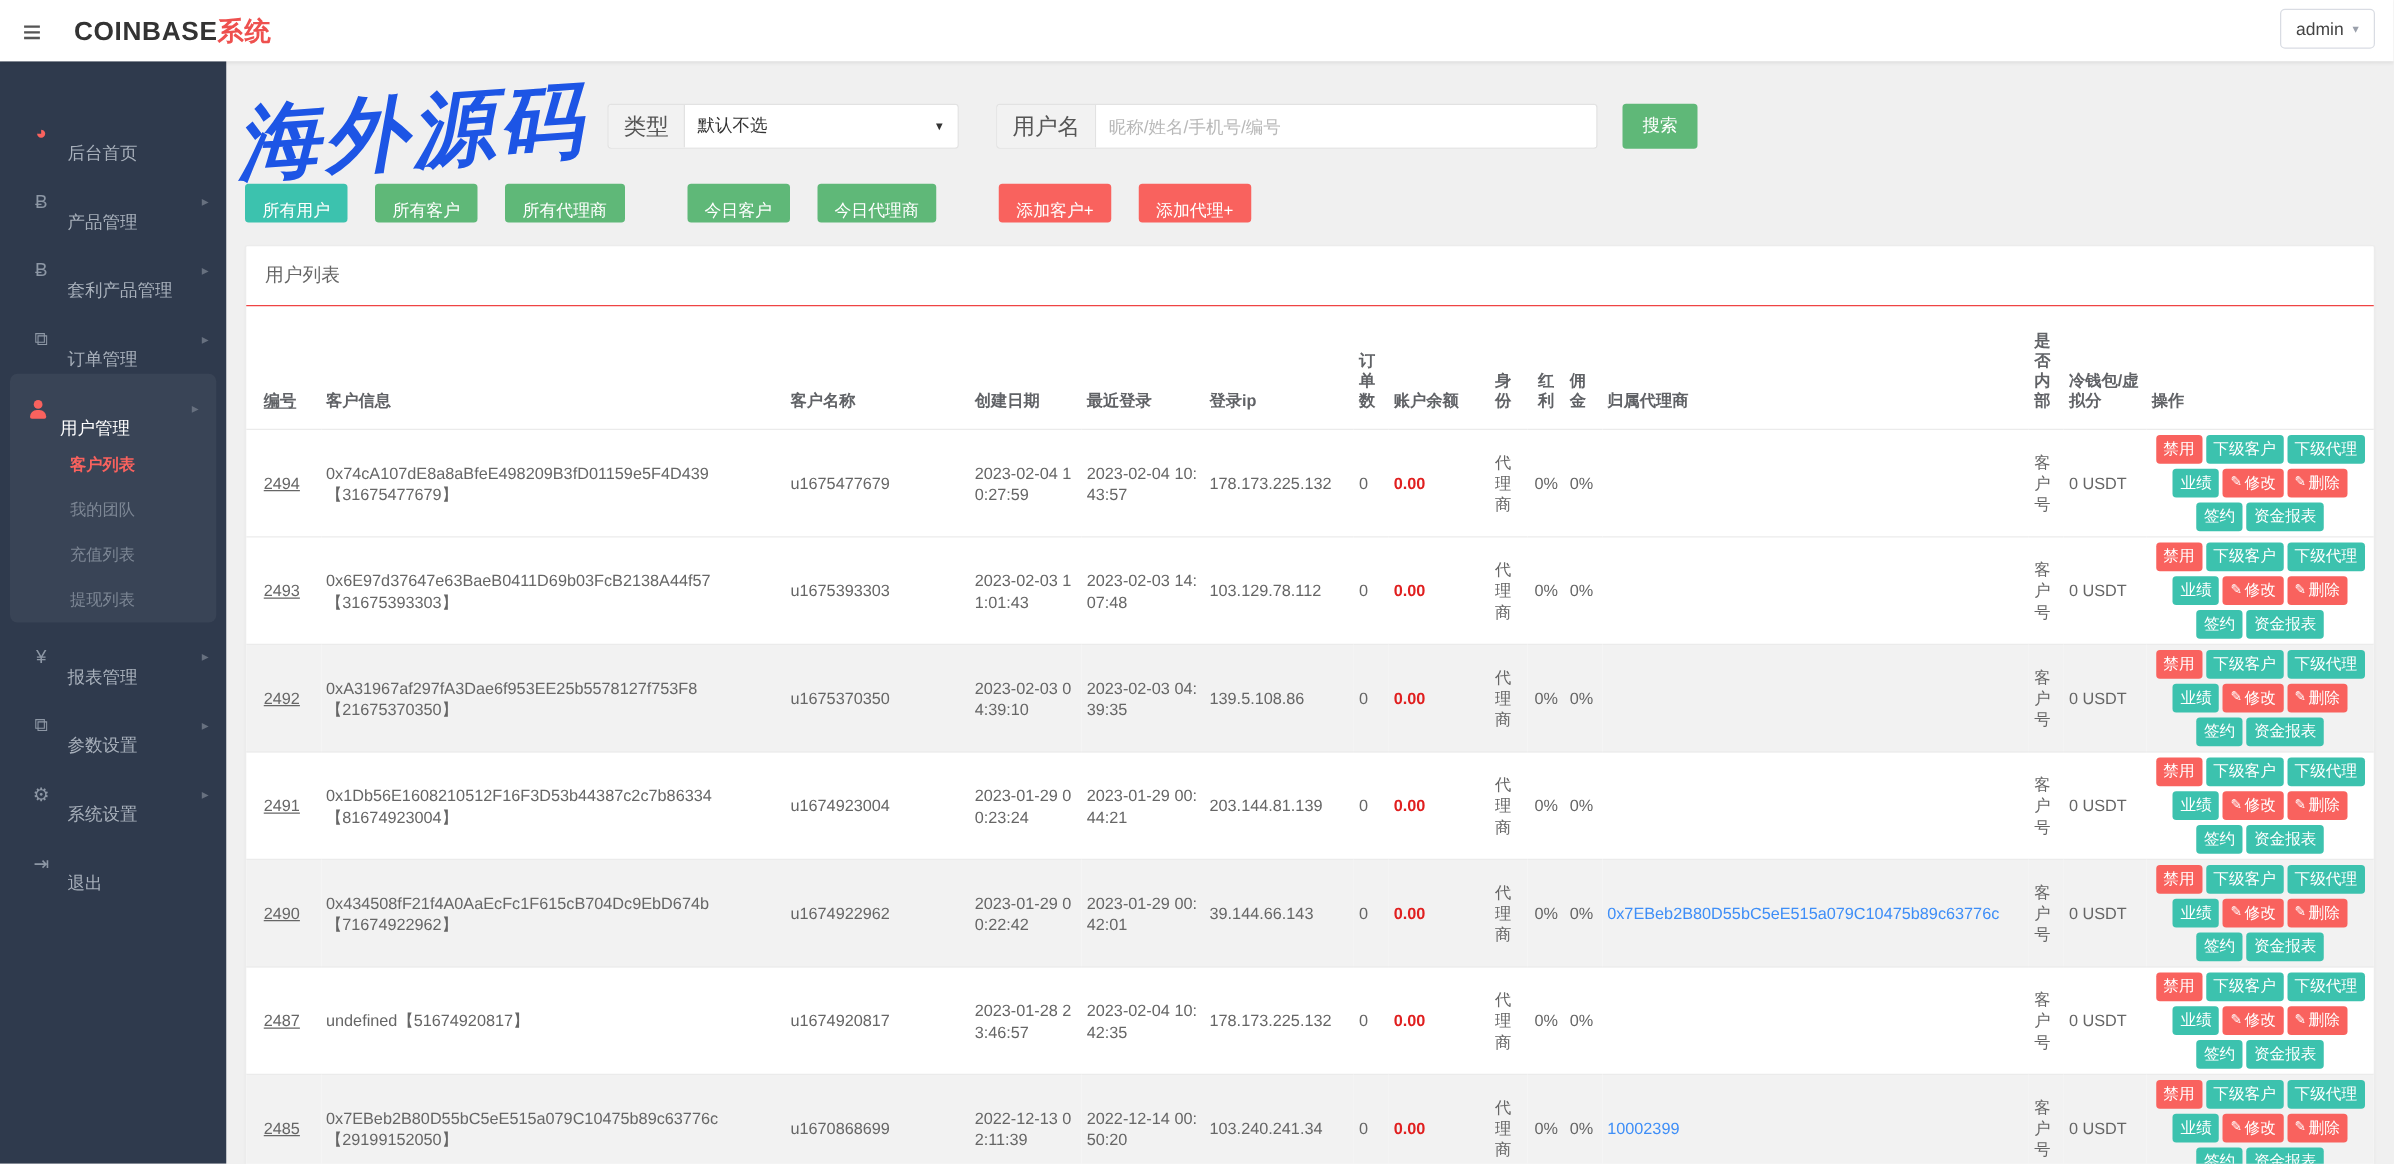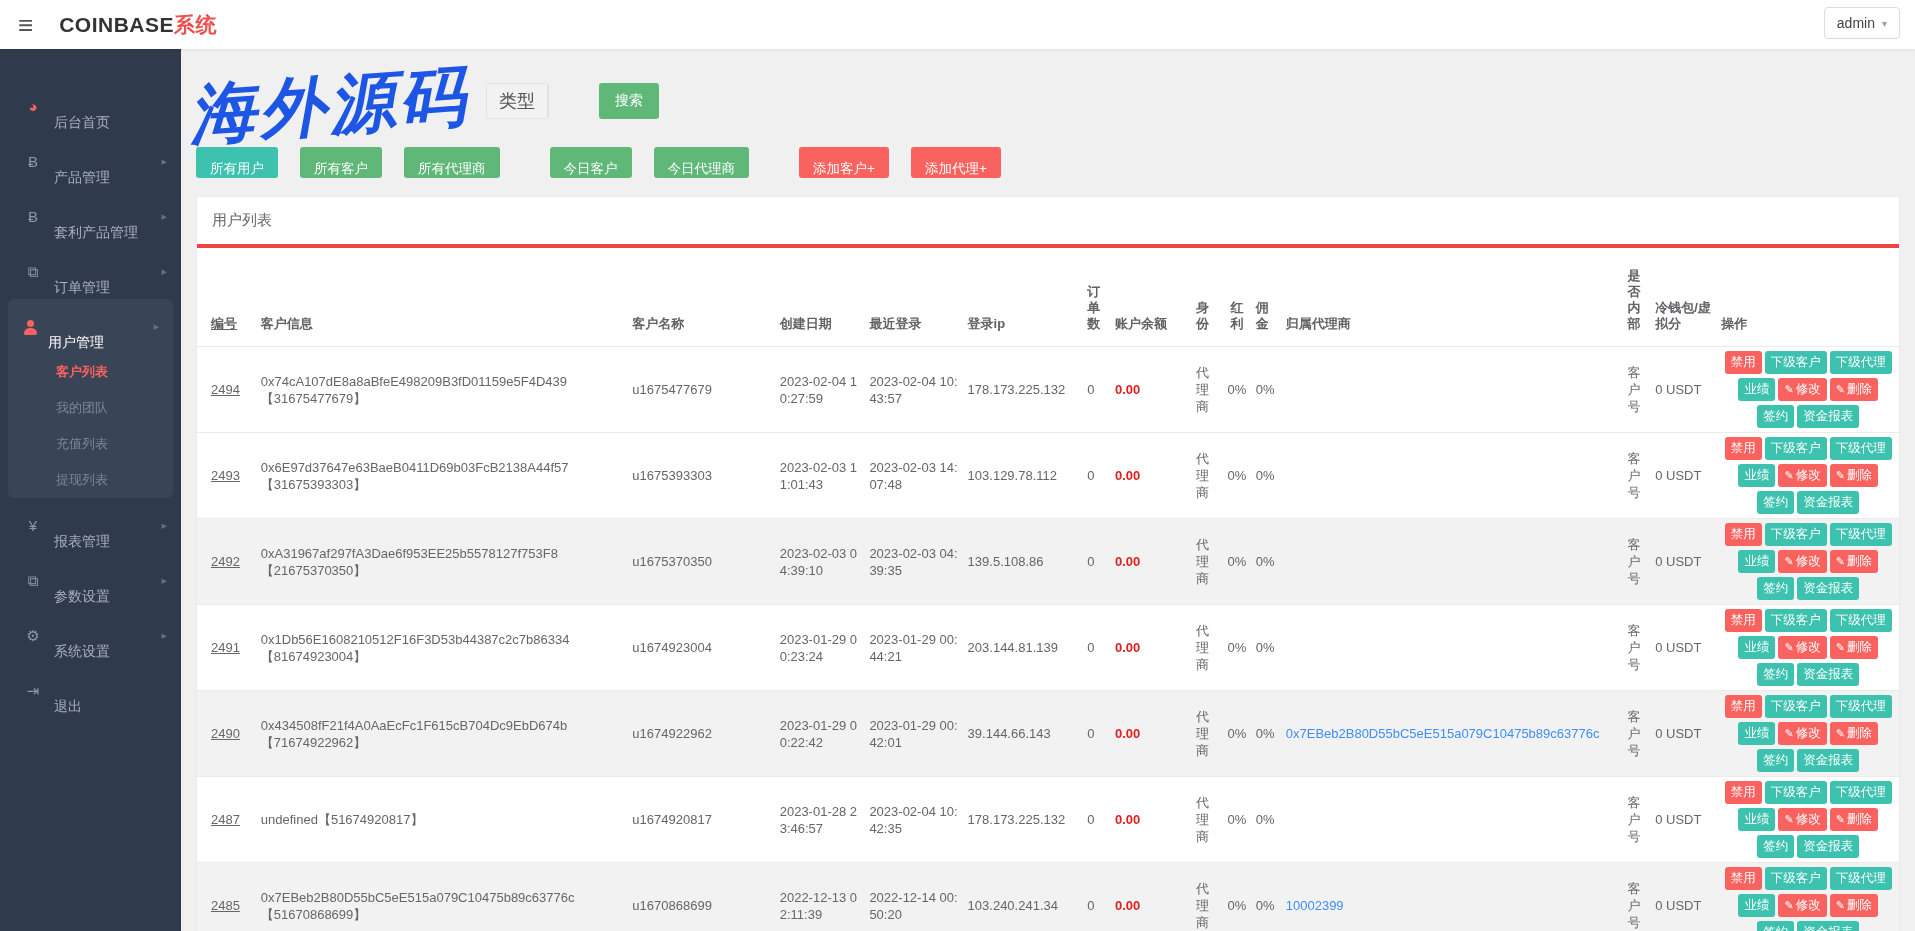--- a/index.html
+++ b/index.html
@@ -53,21 +53,21 @@
     border-radius:3px;font-size:14px;cursor:pointer;font-family:inherit;}
   
   .toolbar{display:flex;margin-top:28px;gap:22px;}
   .btn{height:31px;line-height:31px;padding:6px 14px;border-radius:3px;font-size:13.5px;color:#fff;border:none;cursor:pointer;font-family:inherit;}
   .btn.teal{background:var(--teal);}
   .btn.green{background:var(--green);}
   .btn.red{background:var(--red);}
   .btn.grp{margin-left:28px;}
   
   .card{margin-top:18px;background:#fff;border-radius:2px;border:1px solid #ececec;box-shadow:0 1px 2px rgba(0,0,0,.04);}
-  .card-header{padding:14px 15px;font-size:15px;color:#666;border-bottom:4px solid #ef4444;}
+  .card-header{padding:14px 15px;font-size:15px;color:#666;border-bottom:1px solid #ef4444;}
   table{width:100%;border-collapse:collapse;table-layout:fixed;font-size:13px;color:#666;}
   th{font-weight:bold;color:#606266;text-align:left;vertical-align:bottom;
     padding:20px 4px 14px;line-height:16px;word-break:break-all;border-bottom:1px solid #ebebeb;}
   td{vertical-align:middle;padding:4px;line-height:17px;word-break:break-all;border-bottom:1px solid #ebebeb;}
   tbody tr{height:86px;}
   tbody tr:nth-child(2n+3){background:#f2f2f2;}
   th:first-child,td:first-child{padding-left:14px;text-decoration:underline;}
   .c0{width:56px;}.c1{width:348px;}.c2{width:138px;}.c3{width:84px;}.c4{width:92px;}
   .c5{width:112px;}.c6{width:26px;}.c7{width:76px;}.c8{width:28px;}.c9{width:28px;text-align:center;}
   .c10{width:28px;}.c11{width:320px;}.c12{width:26px;margin-left:48px;}.c13{width:62px;}.c14{width:170px;}
@@ -150,22 +150,30 @@
         </div>
       </div>
   </div>
 
   <div class="main">
     <div class="watermark">海外源码</div>
 
     <div class="filter-row">
       <div class="addon-group">
         <span class="addon-label">类型</span>
+        <span class="fake-select">
+          <span>默认不选</span>
+          <span class="caret">▼</span>
+        </span>
       </div>
       <div class="gap30"></div>
+      <div class="addon-group">
+        <span class="addon-label">用户名</span>
+        <input class="filter-input" placeholder="昵称/姓名/手机号/编号" style="">
+      </div>
       <button class="search-btn">搜索</button>
     </div>
 
     <div class="toolbar" id="toolbar">
         <button class="btn teal">所有用户</button>
         <button class="btn green">所有客户</button>
         <button class="btn green">所有代理商</button>
         <button class="btn green grp">今日客户</button>
         <button class="btn green">今日代理商</button>
         <button class="btn red grp">添加客户+</button>
@@ -358,21 +366,21 @@
                   <span class="abtn teal">业绩</span>
                   <span class="abtn red"><span class="pencil">✎</span>修改</span>
                   <span class="abtn red"><span class="pencil">✎</span>删除</span>
                   <span class="abtn teal">签约</span>
                   <span class="abtn teal">资金报表</span>
                 </div>
               </td>
             </tr>
             <tr>
               <td class="c0">2485</td>
-              <td class="c1">0x7EBeb2B80D55bC5eE515a079C10475b89c63776c<span class="tag">【51670868699】</span></td>
+              <td class="c1">0x7EBeb2B80D55bC5eE515a079C10475b89c63776c<span class="tag">【29199152050】</span></td>
               <td class="c2">u1670868699</td>
               <td class="c3">2022-12-13 02:11:39</td>
               <td class="c4">2022-12-14 00:50:20</td>
               <td class="c5">103.240.241.34</td>
               <td class="c6">0</td>
               <td class="c7"><span class="balance">0.00</span></td>
               <td class="c8">代理商</td>
               <td class="c9">0%</td>
               <td class="c10">0%</td>
               <td class="c11"><span class="agent-link">10002399</span></td>

